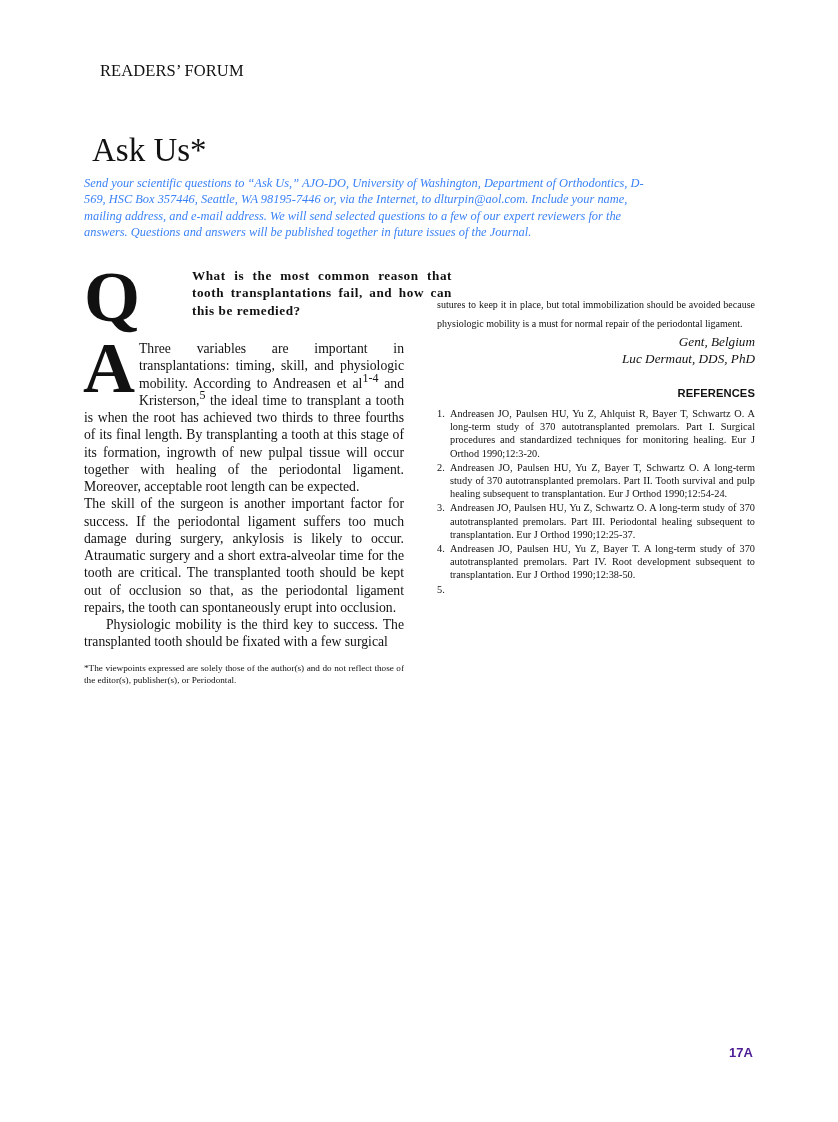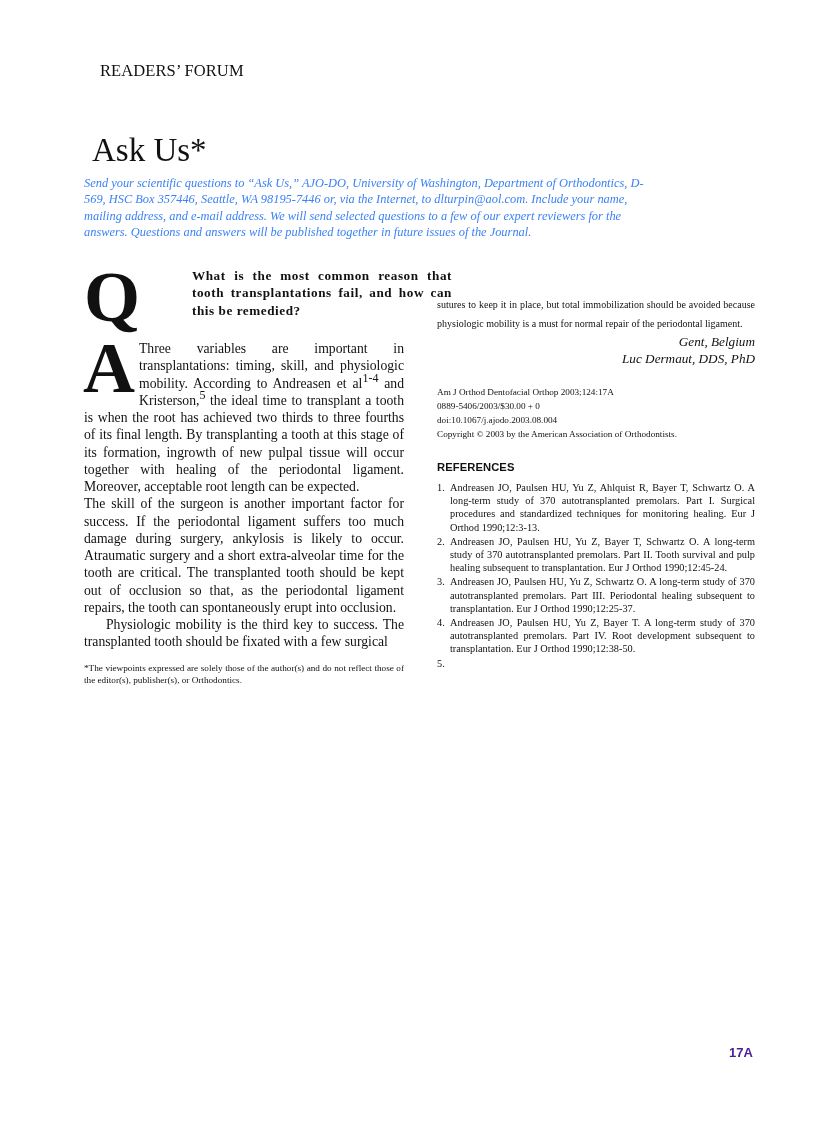--- a/index.html
+++ b/index.html
@@ -132,20 +132,21 @@
     }
     .citation div { white-space: nowrap; }
 
     .refs-heading {
       margin-top: 19px;
       font-family: "Liberation Sans", sans-serif;
       font-weight: bold;
       font-size: 11.2px;
       letter-spacing: 0.1px;
       line-height: 14px;
+      text-align: right;
     }
     .refs-list {
       list-style: none;
       padding: 0;
       margin: 7px 0 0 0;
     }
     .refs-list li {
       position: relative;
       padding-left: 13px;
       font-size: 10.3px;
@@ -186,40 +187,34 @@
     <div class="question-text">What is the most common reason that tooth transplantations fail, and how can this be remedied?</div>
   </div>
 
   <div class="answer">
     <span class="drop-a">A</span>
     <p><span>Three variables are important in transplantations: timing, skill, and physiologic mobility. According to Andreasen et al</span><sup>1-4</sup><span> and Kristerson,</span><sup>5</sup><span> the ideal time to transplant a tooth is when the root has achieved two thirds to three fourths of its final length. By transplanting a tooth at this stage of its formation, ingrowth of new pulpal tissue will occur together with healing of the periodontal ligament. Moreover, acceptable root length can be expected.</span></p>
     <p>The skill of the surgeon is another important factor for success. If the periodontal ligament suffers too much damage during surgery, ankylosis is likely to occur. Atraumatic surgery and a short extra-alveolar time for the tooth are critical. The transplanted tooth should be kept out of occlusion so that, as the periodontal ligament repairs, the tooth can spontaneously erupt into occlusion.</p>
     <p class="indent">Physiologic mobility is the third key to success. The transplanted tooth should be fixated with a few surgical</p>
   </div>
 
-  <div class="footnote">*The viewpoints expressed are solely those of the author(s) and do not reflect those of the editor(s), publisher(s), or Orthodontics.</div>
+  <div class="footnote">*The viewpoints expressed are solely those of the author(s) and do not reflect those of the editor(s), publisher(s), or Periodontal.</div>
 </div>
 
 <div class="col-right">
   <div class="right-body">
     <p>sutures to keep it in place, but total immobilization should be avoided because physiologic mobility is a must for normal repair of the periodontal ligament.</p>
   </div>
   <div class="signature">Gent, Belgium</div>
   <div class="signature">Luc Dermaut, DDS, PhD</div>
 
-  <div class="citation">
-    <div>Am J Orthod Dentofacial Orthop 2003;124:17A</div>
-    <div>0889-5406/2003/$30.00 + 0</div>
-    <div>doi:10.1067/j.ajodo.2003.08.004</div>
-    <div>Copyright © 2003 by the American Association of Orthodontists.</div>
-  </div>
 
   <div class="refs-heading">REFERENCES</div>
   <ol class="refs-list">
-    <li><span class="num">1.</span><span>Andreasen JO, Paulsen HU, Yu Z, Ahlquist R, Bayer T, Schwartz O. A long-term study of 370 autotransplanted premolars. Part I. Surgical procedures and standardized techniques for monitoring healing. Eur J Orthod 1990;12:3-13.</span></li>
-    <li><span class="num">2.</span><span>Andreasen JO, Paulsen HU, Yu Z, Bayer T, Schwartz O. A long-term study of 370 autotransplanted premolars. Part II. Tooth survival and pulp healing subsequent to transplantation. Eur J Orthod 1990;12:45-24.</span></li>
+    <li><span class="num">1.</span><span>Andreasen JO, Paulsen HU, Yu Z, Ahlquist R, Bayer T, Schwartz O. A long-term study of 370 autotransplanted premolars. Part I. Surgical procedures and standardized techniques for monitoring healing. Eur J Orthod 1990;12:3-20.</span></li>
+    <li><span class="num">2.</span><span>Andreasen JO, Paulsen HU, Yu Z, Bayer T, Schwartz O. A long-term study of 370 autotransplanted premolars. Part II. Tooth survival and pulp healing subsequent to transplantation. Eur J Orthod 1990;12:54-24.</span></li>
     <li><span class="num">3.</span><span>Andreasen JO, Paulsen HU, Yu Z, Schwartz O. A long-term study of 370 autotransplanted premolars. Part III. Periodontal healing subsequent to transplantation. Eur J Orthod 1990;12:25-37.</span></li>
     <li><span class="num">4.</span><span>Andreasen JO, Paulsen HU, Yu Z, Bayer T. A long-term study of 370 autotransplanted premolars. Part IV. Root development subsequent to transplantation. Eur J Orthod 1990;12:38-50.</span></li>
     <li><span class="num">5.</span></li>
   </ol>
 </div>
 
 <div class="page-number">17A</div>
 
 </body></html>

